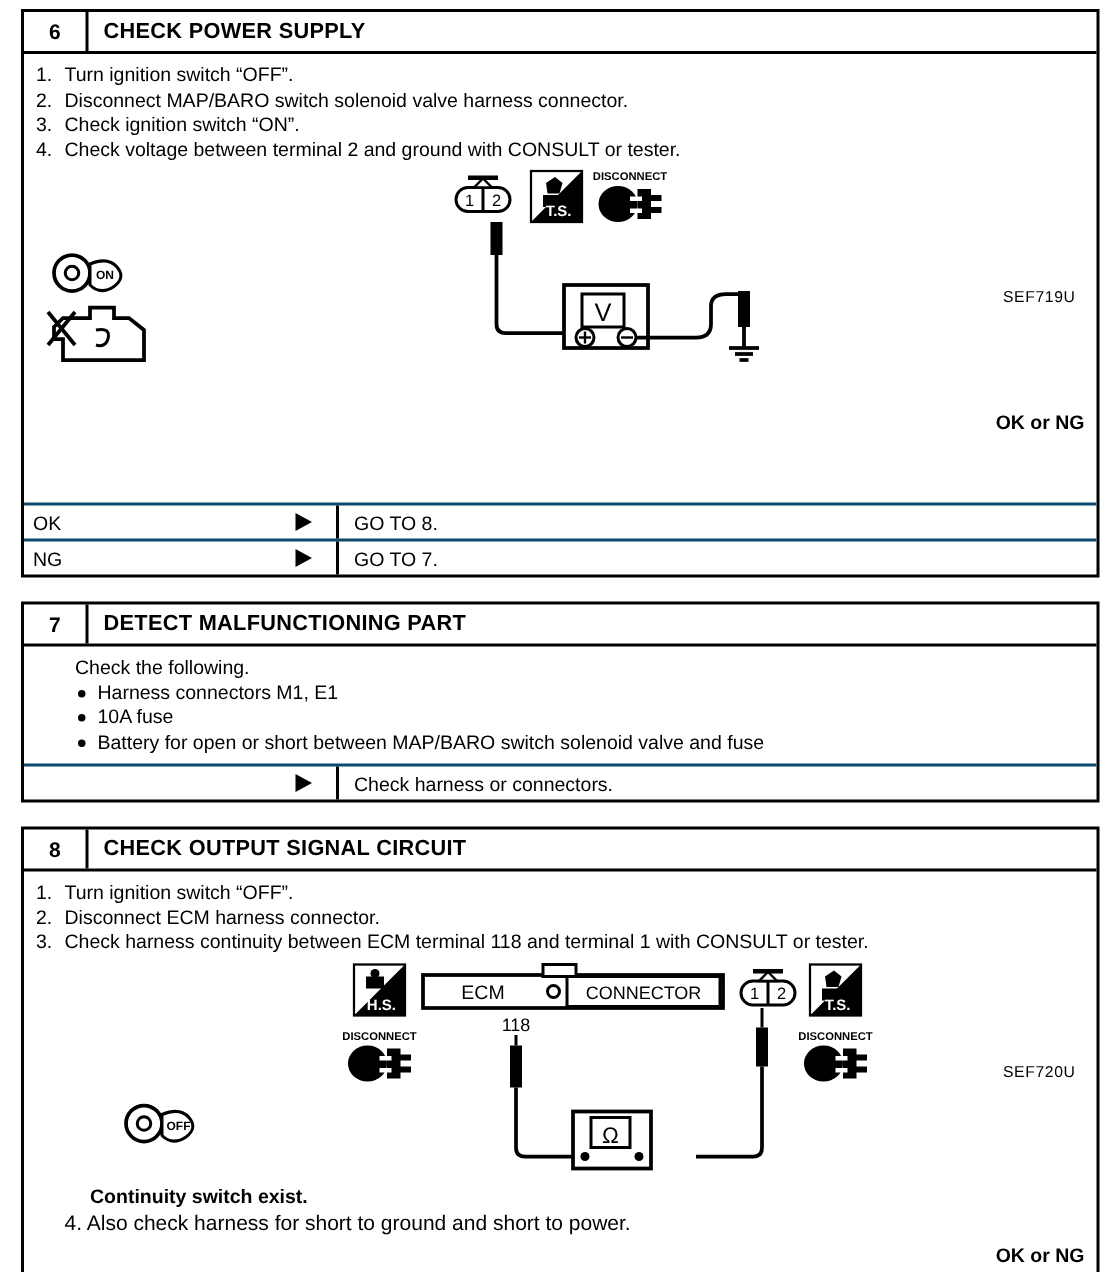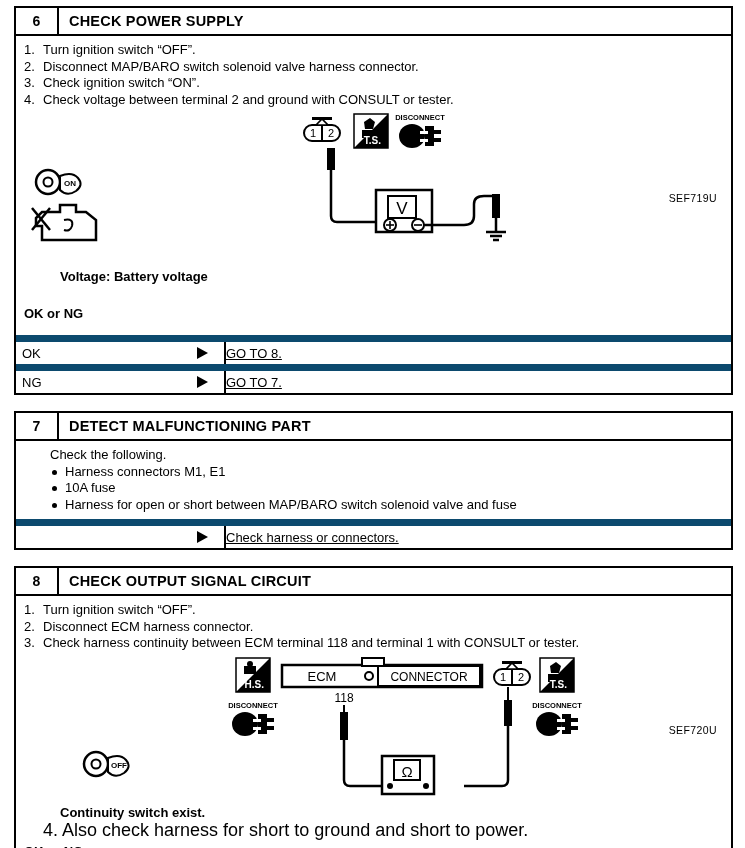--- a/index.html
+++ b/index.html
@@ -101,37 +101,37 @@
     font-size: 13px;
     line-height: 16.5px;
   }
   .spec-line {
     font-size: 13px;
     font-weight: bold;
     margin-left: 36px;
     line-height: 17px;
   }
   .judge-line {
-    text-align: left;
+    text-align: right;
     font-size: 13px;
     font-weight: bold;
-    margin: 21px 0 5px 0;
+    margin: 6px 0 5px 0;
   }
   .fig-ref {
     position: absolute;
     right: 6px;
     font-size: 10.5px;
     letter-spacing: 0.4px;
   }
 
   
   .result-row {
     display: flex;
     align-items: stretch;
-    border-top: 7px solid #0c4a6e;
+    border-top: 2px solid #0c4a6e;
     height: 22px;
   }
   .result-label {
     width: 158px;
     display: flex;
     align-items: center;
     padding-left: 6px;
     font-size: 13px;
   }
   .result-arrow-cell {
@@ -144,24 +144,23 @@
     width: 0;
     height: 0;
     border-top: 6px solid transparent;
     border-bottom: 6px solid transparent;
     border-left: 11px solid #000;
   }
   .result-action {
     flex: 1;
     display: flex;
     align-items: center;
-    padding-left: 0;
+    padding-left: 10px;
     font-size: 13px;
     border-left: 2px solid #000;
-    text-decoration: underline;
   }
 
   
   .diagram-area {
     position: relative;
     width: 100%;
   }
   .diagram-area svg { display: block; }
 </style>
 </head>
@@ -258,21 +257,20 @@
             <rect x="468" y="86" width="8" height="24" fill="#000"></rect>
             <line x1="472" y1="110" x2="472" y2="124" stroke="#000" stroke-width="2.5"></line>
             <line x1="462" y1="124" x2="482" y2="124" stroke="#000" stroke-width="2.5"></line>
             <line x1="466" y1="128" x2="478" y2="128" stroke="#000" stroke-width="2.5"></line>
             <line x1="469" y1="132" x2="475" y2="132" stroke="#000" stroke-width="2.5"></line>
           </g>
         </svg>
         <div class="fig-ref" style="top:84px;">SEF719U</div>
       </div>
 
-      <div class="spec-line">Voltage: Battery voltage</div>
       <div class="judge-line">OK or NG</div>
     </div>
 
     <div class="result-row">
       <div class="result-label">OK</div>
       <div class="result-arrow-cell">
         <div class="arrow-glyph"></div>
       </div>
       <div class="result-action">GO TO 8.</div>
     </div>
@@ -288,21 +286,21 @@
   <div class="step-block">
     <div class="step-header">
       <div class="step-number">7</div>
       <div class="step-title">DETECT MALFUNCTIONING PART</div>
     </div>
     <div class="step-body" style="padding-bottom:6px;margin-left:26px;">
       <div class="plain-line">Check the following.</div>
       <ul class="bullet-list">
         <li>Harness connectors M1, E1</li>
         <li>10A fuse</li>
-        <li>Harness for open or short between MAP/BARO switch solenoid valve and fuse</li>
+        <li>Battery for open or short between MAP/BARO switch solenoid valve and fuse</li>
       </ul>
     </div>
     <div class="result-row">
       <div class="result-label"></div>
       <div class="result-arrow-cell">
         <div class="arrow-glyph"></div>
       </div>
       <div class="result-action">Check harness or connectors.</div>
     </div>
   </div>
@@ -407,21 +405,21 @@
             <circle cx="72" cy="112" r="4.5" fill="none" stroke="#000" stroke-width="2"></circle>
             <path d="M84 106 q12 -5 18 2 q6 7 -2 13 q-9 6 -16 -1 Z" fill="#fff" stroke="#000" stroke-width="2"></path>
             <text x="95" y="116" font-family="'Liberation Sans',sans-serif" font-size="8" font-weight="bold" text-anchor="middle">OFF</text>
           </g>
         </svg>
         <div class="fig-ref" style="top:72px;">SEF720U</div>
       </div>
 
       <div class="spec-line">Continuity switch exist.</div>
       <div class="instr-list" style="margin-top:1px;">
-        <div style="font-size:18px;line-height:16.5px;padding-left:19px;position:relative;">
+        <div style="font-size:14px;line-height:16.5px;padding-left:19px;position:relative;">
           <span class="num">4.</span>
           <span>Also check harness for short to ground and short to power.</span>
         </div>
       </div>
       <div class="judge-line" style="margin-top:6px;">OK or NG</div>
     </div>
 
   </div>
 
 </div>

